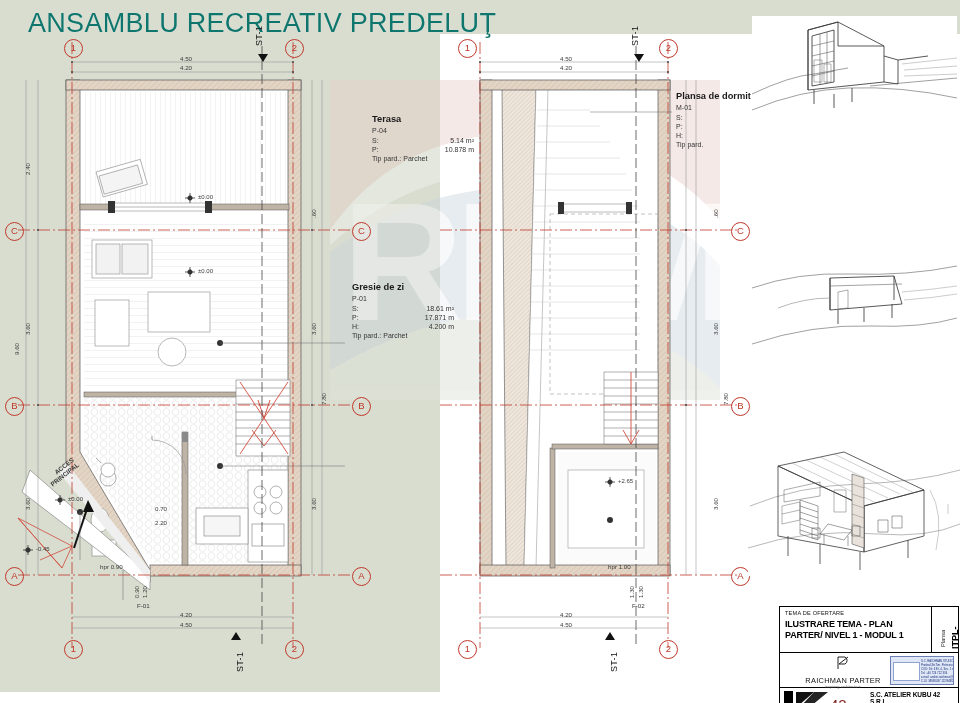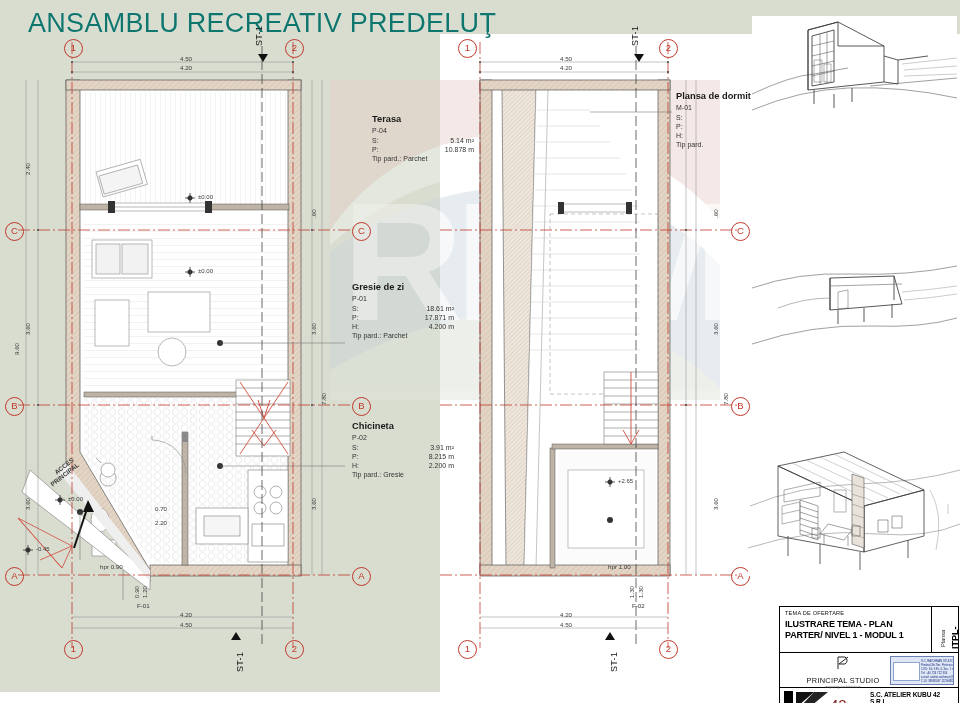--- a/index.html
+++ b/index.html
@@ -505,37 +505,20 @@
         <span class="k">P:</span>
         <span class="vv">17.871 m</span>
       </div>
     <div class="rrow">
         <span class="k">H:</span>
         <span class="vv">4.200 m</span>
       </div>
     <div class="rf">Tip pard.: Parchet</div>
   </div>
 
-  <div class="room" style="left:352px;top:421px;">
-    <div class="rt">Chicineta</div>
-    <div class="rc">P-02</div>
-    <div class="rrow">
-        <span class="k">S:</span>
-        <span class="vv">3.91 m²</span>
-      </div>
-    <div class="rrow">
-        <span class="k">P:</span>
-        <span class="vv">8.215 m</span>
-      </div>
-    <div class="rrow">
-        <span class="k">H:</span>
-        <span class="vv">2.200 m</span>
-      </div>
-    <div class="rf">Tip pard.: Gresie</div>
-  </div>
 
 
   <div class="room" style="left:676px;top:91px;">
     <div class="rt">Plansa de dormit</div>
     <div class="rc">M-01</div>
     <div class="rrow">
         <span class="k">S:</span>
         <span class="vv">5.12 m²</span>
       </div>
     <div class="rrow">
@@ -692,21 +675,21 @@
         <div class="lab">Plansa</div>
         <div class="val">ITPL-01</div>
       </div>
     </div>
 
     <div id="tb-mid">
       <div id="tb-studio">
         <svg width="16" height="16" viewBox="0 0 16 16">
           <path d="M3 14 L3 2 L10 2 A4 4 0 0 1 10 9 L4 9 L13 2" fill="none" stroke="#222" stroke-width="1"></path>
         </svg>
-        <div class="nm">PRINCIPAL STUDIO</div>
+        <div class="nm">RAICHMAN PARTER</div>
         <div class="sub">inspiring architecture</div>
       </div>
       <div id="tb-stamp">
         <div class="logo"></div>
         <div class="sl" style="top:2px;">S.C. RAICHMAN STUDIO S.R.L.</div>
         <div class="sl" style="top:6px;">Predeal,Str.Tim. Petriceicu Nr. 3, Tb</div>
         <div class="sl" style="top:10px;">COD: Str. 6 Et. 4, Sec. 1 nr.1 reg.pul</div>
         <div class="sl" style="top:14px;">Tel: +40 724 722 334</div>
         <div class="sl" style="top:18px;">e-mail: andrei.raichman@gmail.com</div>
         <div class="sl" style="top:22px;">C.U.I 38938037 J22/948/2017</div>

